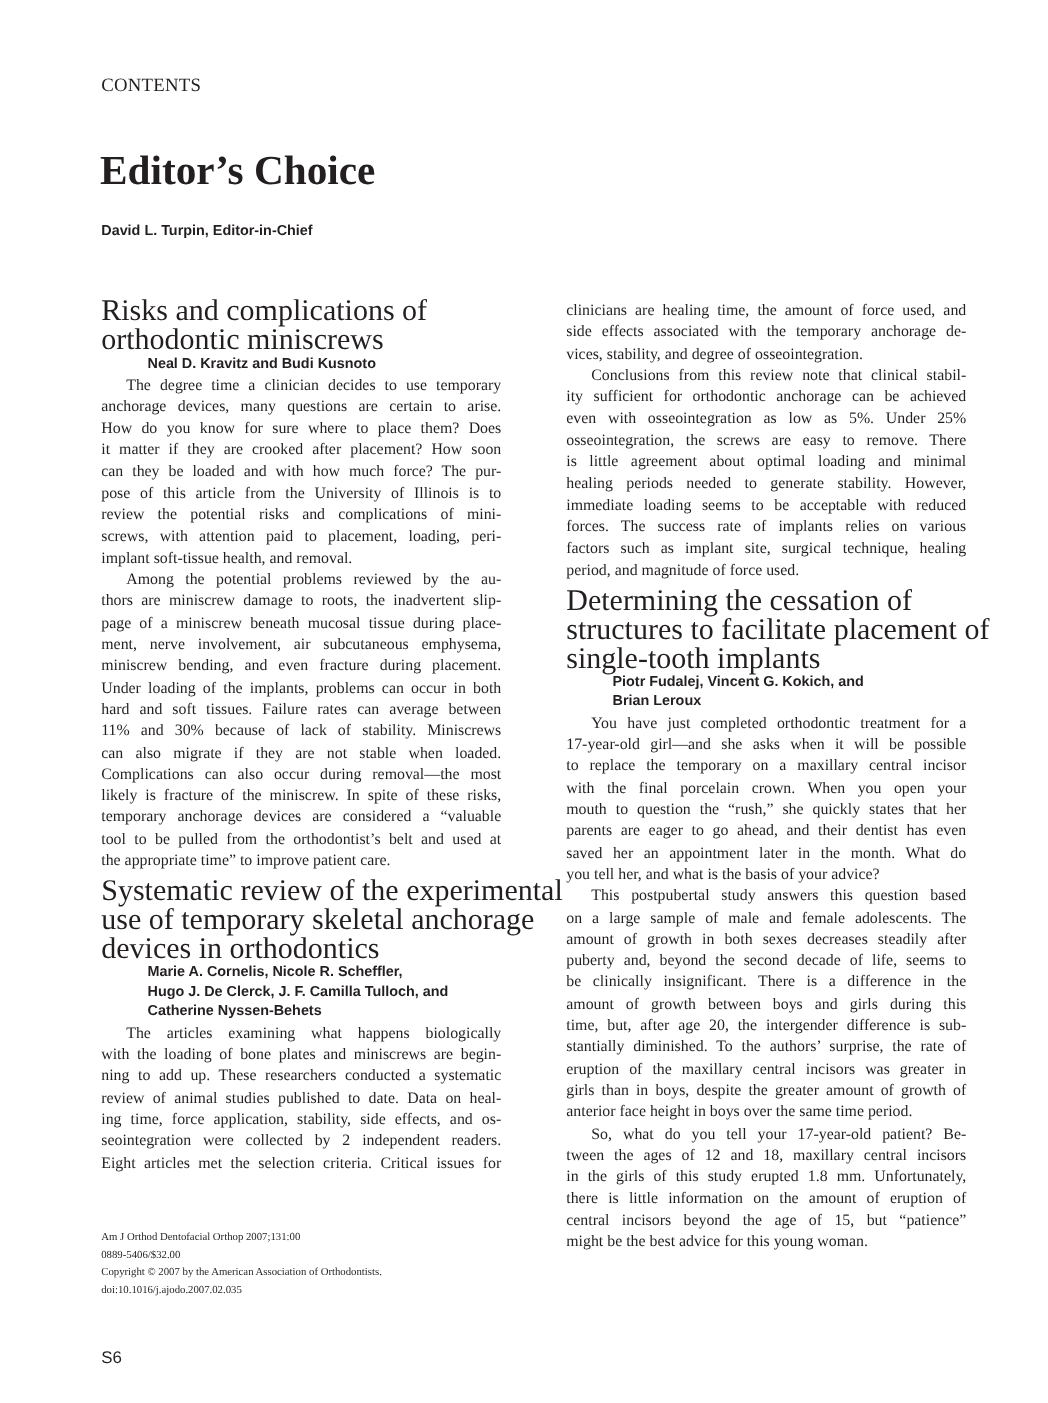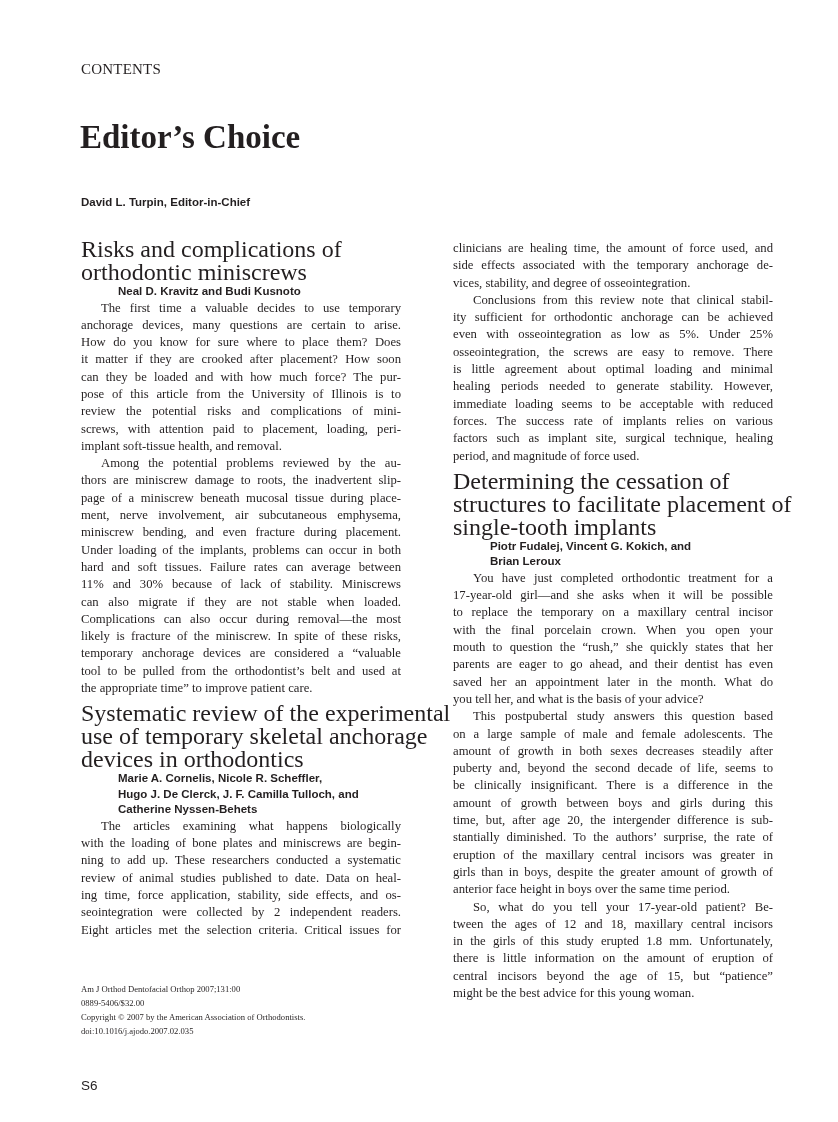--- a/index.html
+++ b/index.html
@@ -1,21 +1,21 @@
 <!DOCTYPE html>
 <html><head>
 <meta charset="utf-8">
 <style>
   html, body { margin: 0; padding: 0; background: #ffffff; }
   body { width: 838px; height: 1122px; position: relative; overflow: hidden; color: #231f20; }
   .serif { font-family: "Liberation Serif", "DejaVu Serif", serif; }
   .sans { font-family: "Liberation Sans", "DejaVu Sans", sans-serif; }
   #section-label { position: absolute; left: 81px; top: 61px; font-size: 15px; letter-spacing: 0.2px; }
   #page-title { position: absolute; left: 80px; top: 117px; font-size: 33px; line-height: 40px; margin: 0; font-weight: bold; }
-  #editor-line { position: absolute; left: 81px; top: 196px; font-size: 11.5px; font-weight: bold; }
+  #editor-line { position: absolute; left: 81px; top: 179px; font-size: 11.5px; font-weight: bold; }
   .col { position: absolute; width: 320px; }
   #col-left { left: 81px; top: 238px; }
   #col-right { left: 433px; top: 240px; margin-left: 20px; }
   .art-title { font-size: 24px; line-height: 23px; margin: 0; font-weight: normal; }
   .art-authors { font-size: 11.5px; font-weight: bold; line-height: 15.5px; padding-left: 37px; }
   .para { font-size: 12.7px; line-height: 17.3px; }
   .line { display: block; white-space: nowrap; text-align: justify; text-align-last: justify; }
   .line.last { text-align-last: left; }
   .indent { text-indent: 20px; }
   .gap-title { margin-top: 5px; }
@@ -33,21 +33,21 @@
 
   <div>
     <h2 class="serif art-title">
       <span class="line last">Risks and complications of</span>
       <span class="line last">orthodontic miniscrews</span>
     </h2>
     <div class="sans art-authors">
       <span class="line last">Neal D. Kravitz and Budi Kusnoto</span>
     </div>
     <div class="serif para">
-      <span class="line indent">The first time a valuable decides to use temporary</span>
+      <span class="line indent">The degree time a clinician decides to use temporary</span>
       <span class="line">anchorage devices, many questions are certain to arise.</span>
       <span class="line">How do you know for sure where to place them? Does</span>
       <span class="line">it matter if they are crooked after placement? How soon</span>
       <span class="line">can they be loaded and with how much force? The pur-</span>
       <span class="line">pose of this article from the University of Illinois is to</span>
       <span class="line">review the potential risks and complications of mini-</span>
       <span class="line">screws, with attention paid to placement, loading, peri-</span>
       <span class="line last">implant soft-tissue health, and removal.</span>
     </div>
     <div class="serif para">

